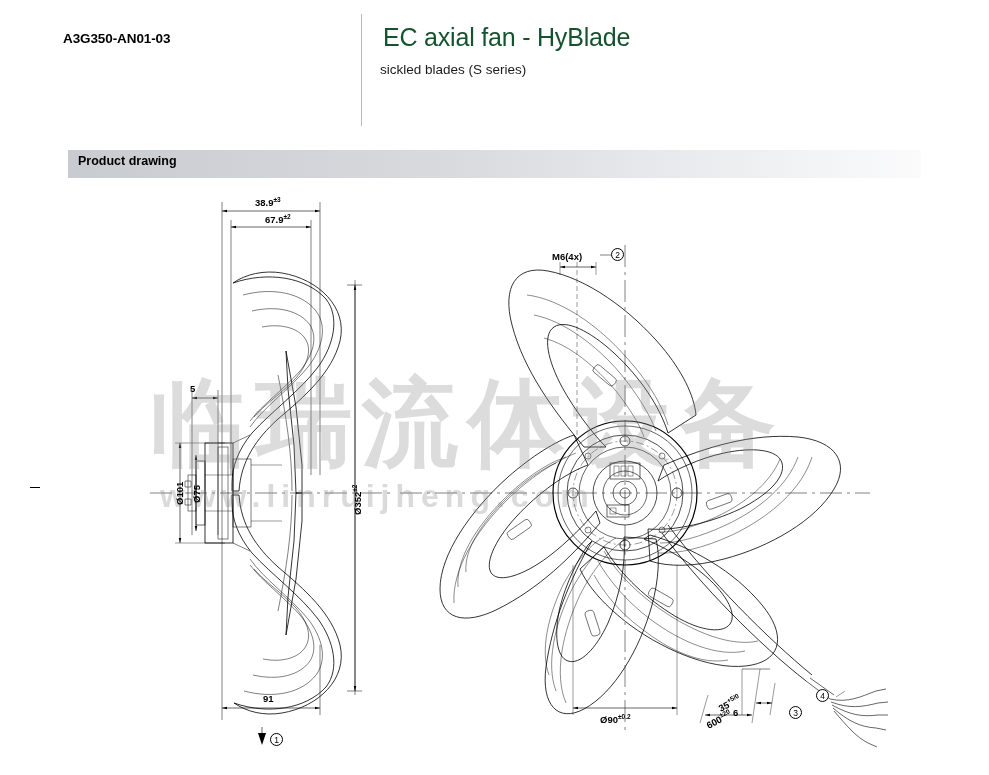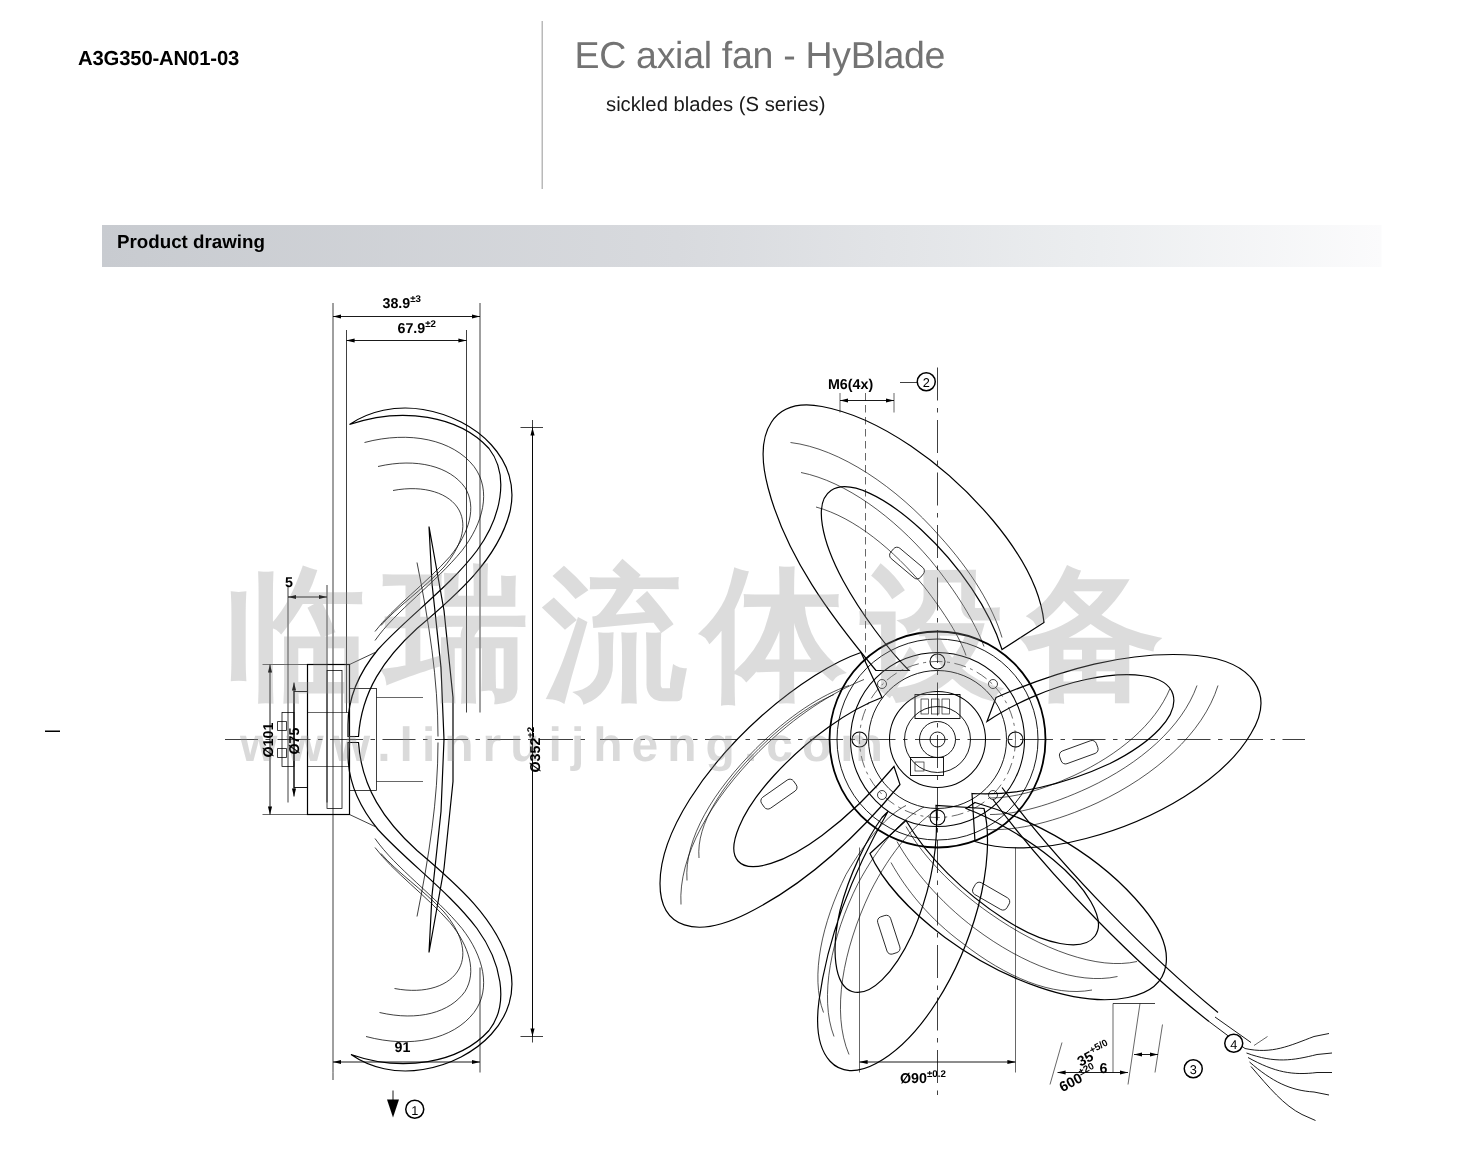--- a/index.html
+++ b/index.html
@@ -17,42 +17,42 @@
   }
 
   
   .header {
     position: absolute;
     left: 0; top: 0;
     width: 989px; height: 130px;
   }
   .part-number {
     position: absolute;
-    left: 52px; top: 31px;
+    left: 63px; top: 31px;
     font-size: 13.5px;
     font-weight: bold;
     color: #000;
     letter-spacing: -0.1px;
   }
   .header-divider {
     position: absolute;
     left: 361px; top: 14px;
     width: 1px; height: 112px;
     background: #b9b9b9;
   }
   .title {
     position: absolute;
     left: 383px; top: 23px;
     font-size: 25px;
-    color: #737373;
+    color: #14532d;
     letter-spacing: -0.2px;
   }
   .subtitle {
     position: absolute;
-    left: 404px; top: 62px;
+    left: 380px; top: 62px;
     font-size: 13.5px;
     color: #1a1a1a;
   }
 
   
   .section-bar {
     position: absolute;
     left: 68px; top: 150px;
     width: 853px; height: 28px;
     background: linear-gradient(to right, #c8cbd0 0%, #d8dade 45%, #eceef0 78%, #fbfbfc 100%);

